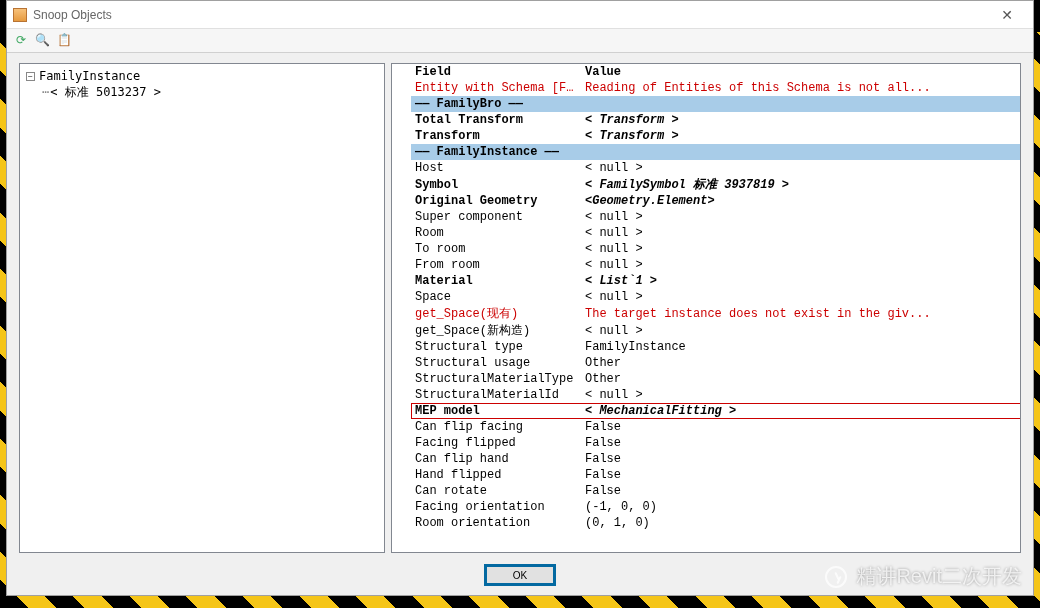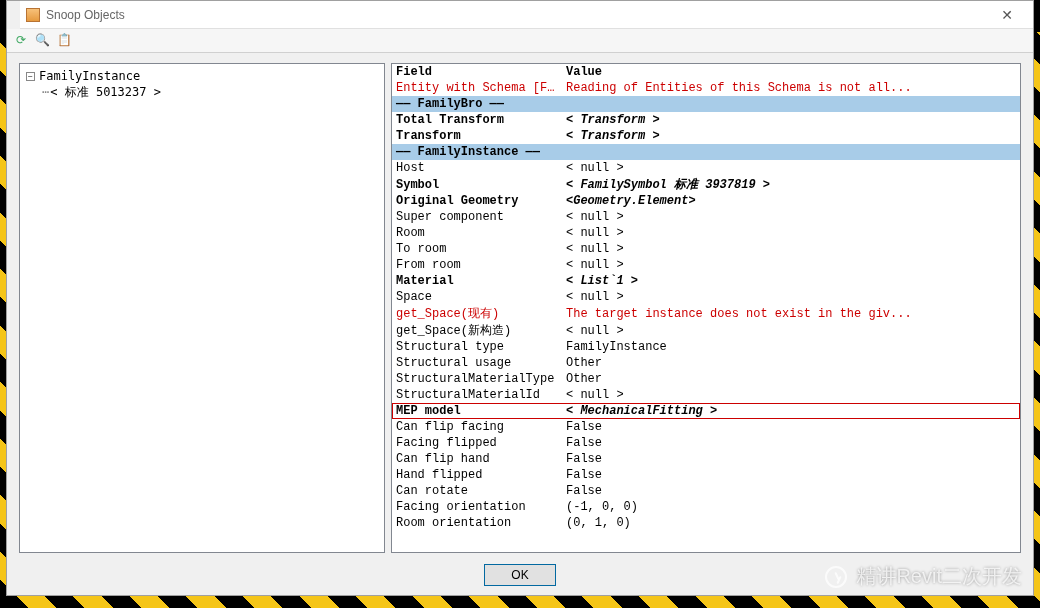--- a/index.html
+++ b/index.html
@@ -32,21 +32,20 @@
   }
   .titlebar {
     height: 28px;
     background: #fff;
     display: flex;
     align-items: center;
     padding: 0 6px;
     border-bottom: 1px solid #e0e0e0;
     color: #666;
     font-family: "Segoe UI", sans-serif;
-    margin-left: 13px;
   }
   .titlebar .app-icon {
     width: 14px; height: 14px;
     background: linear-gradient(#f7c17a, #e69a3f);
     border: 1px solid #b87333;
     margin-right: 6px;
   }
   .titlebar .title-text { flex: 1; }
   .titlebar .close-x {
     width: 40px; text-align: center;
@@ -120,20 +119,21 @@
     flex: 1;
     overflow-y: scroll;
     overflow-x: hidden;
   }
   .grid-table {
     width: 100%;
     border-collapse: collapse;
     table-layout: fixed;
     font-family: "SimSun","宋体","Courier New", monospace;
     font-size: 12px;
+    margin-left: 19px;
   }
   .grid-table td {
     height: 16px;
     padding: 0 4px;
     white-space: nowrap;
     overflow: hidden;
     text-overflow: ellipsis;
     vertical-align: middle;
   }
   .grid-table .col-field { width: 170px; }
@@ -154,23 +154,23 @@
   .footer {
     height: 36px;
     display: flex;
     align-items: center;
     justify-content: center;
     padding-bottom: 4px;
   }
   .ok-btn {
     width: 72px; height: 22px;
     background: #e1e1e1;
-    border: 1px solid #0369a1;
+    border: 3px solid #0369a1;
     font-family: "Segoe UI", sans-serif;
-    font-size: 12px;
+    font-size: 10px;
     cursor: pointer;
   }
   .watermark {
     position: absolute;
     right: 18px; bottom: 18px;
     color: rgba(255,255,255,0.75);
     font-family: "Microsoft YaHei", sans-serif;
     font-size: 20px;
     display: flex; align-items: center;
     gap: 9px;

